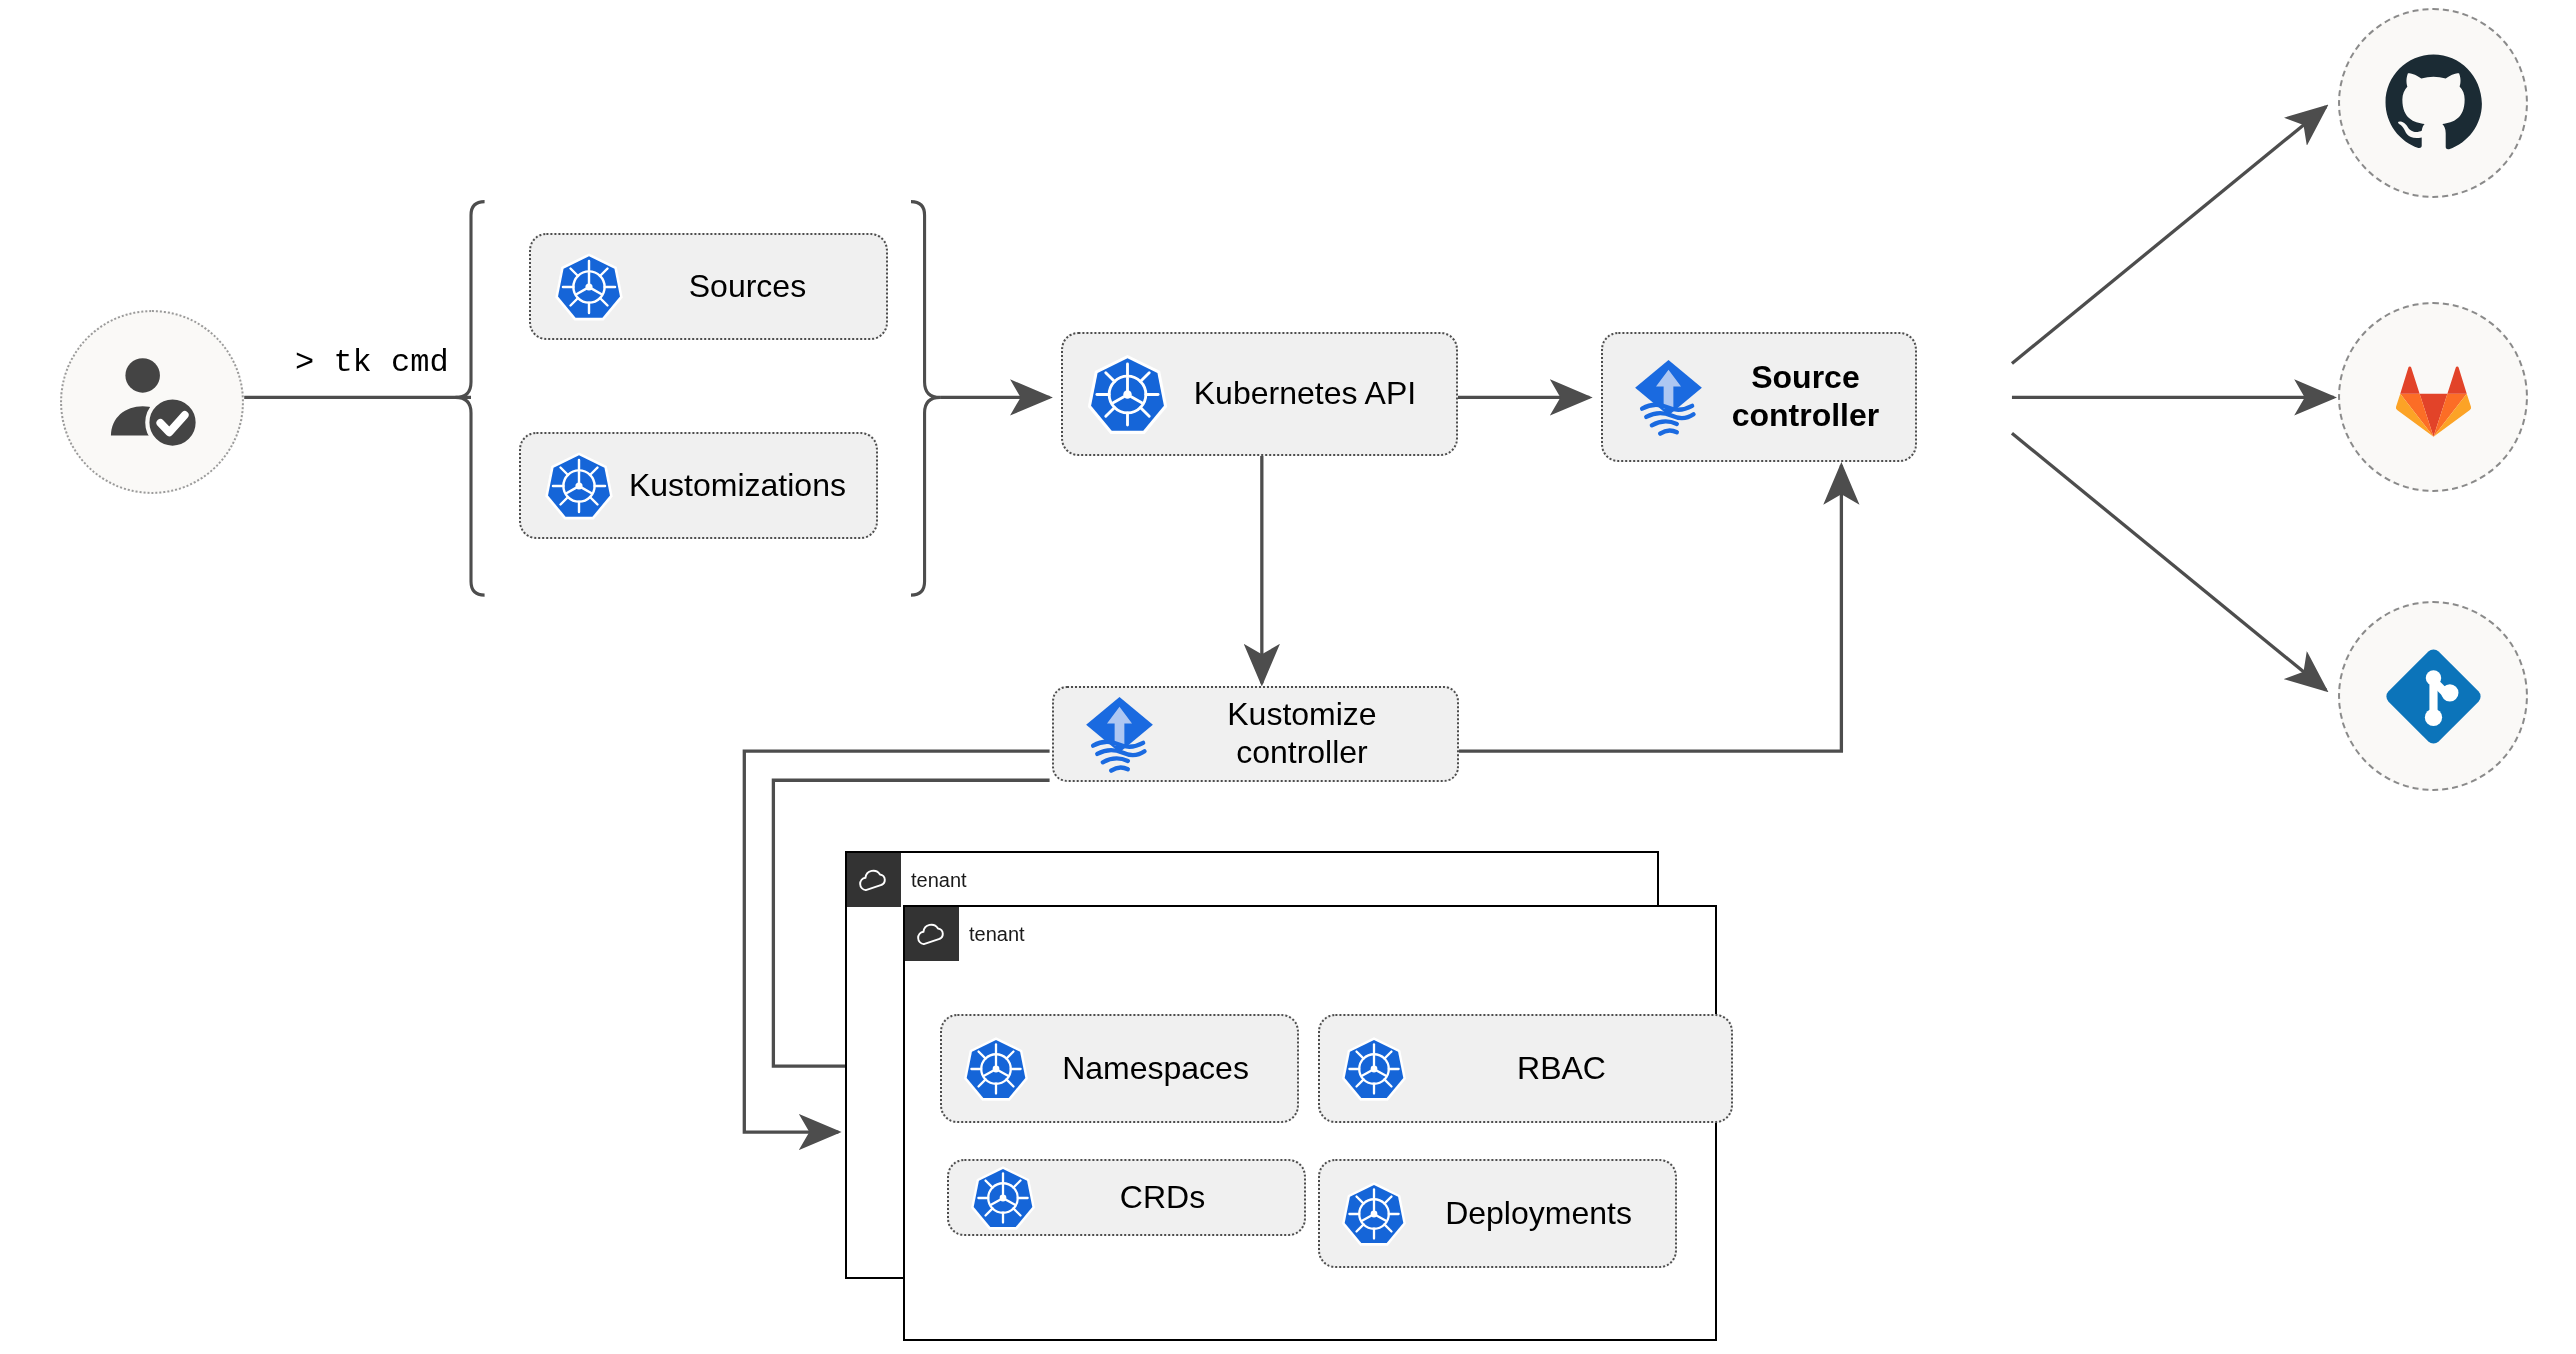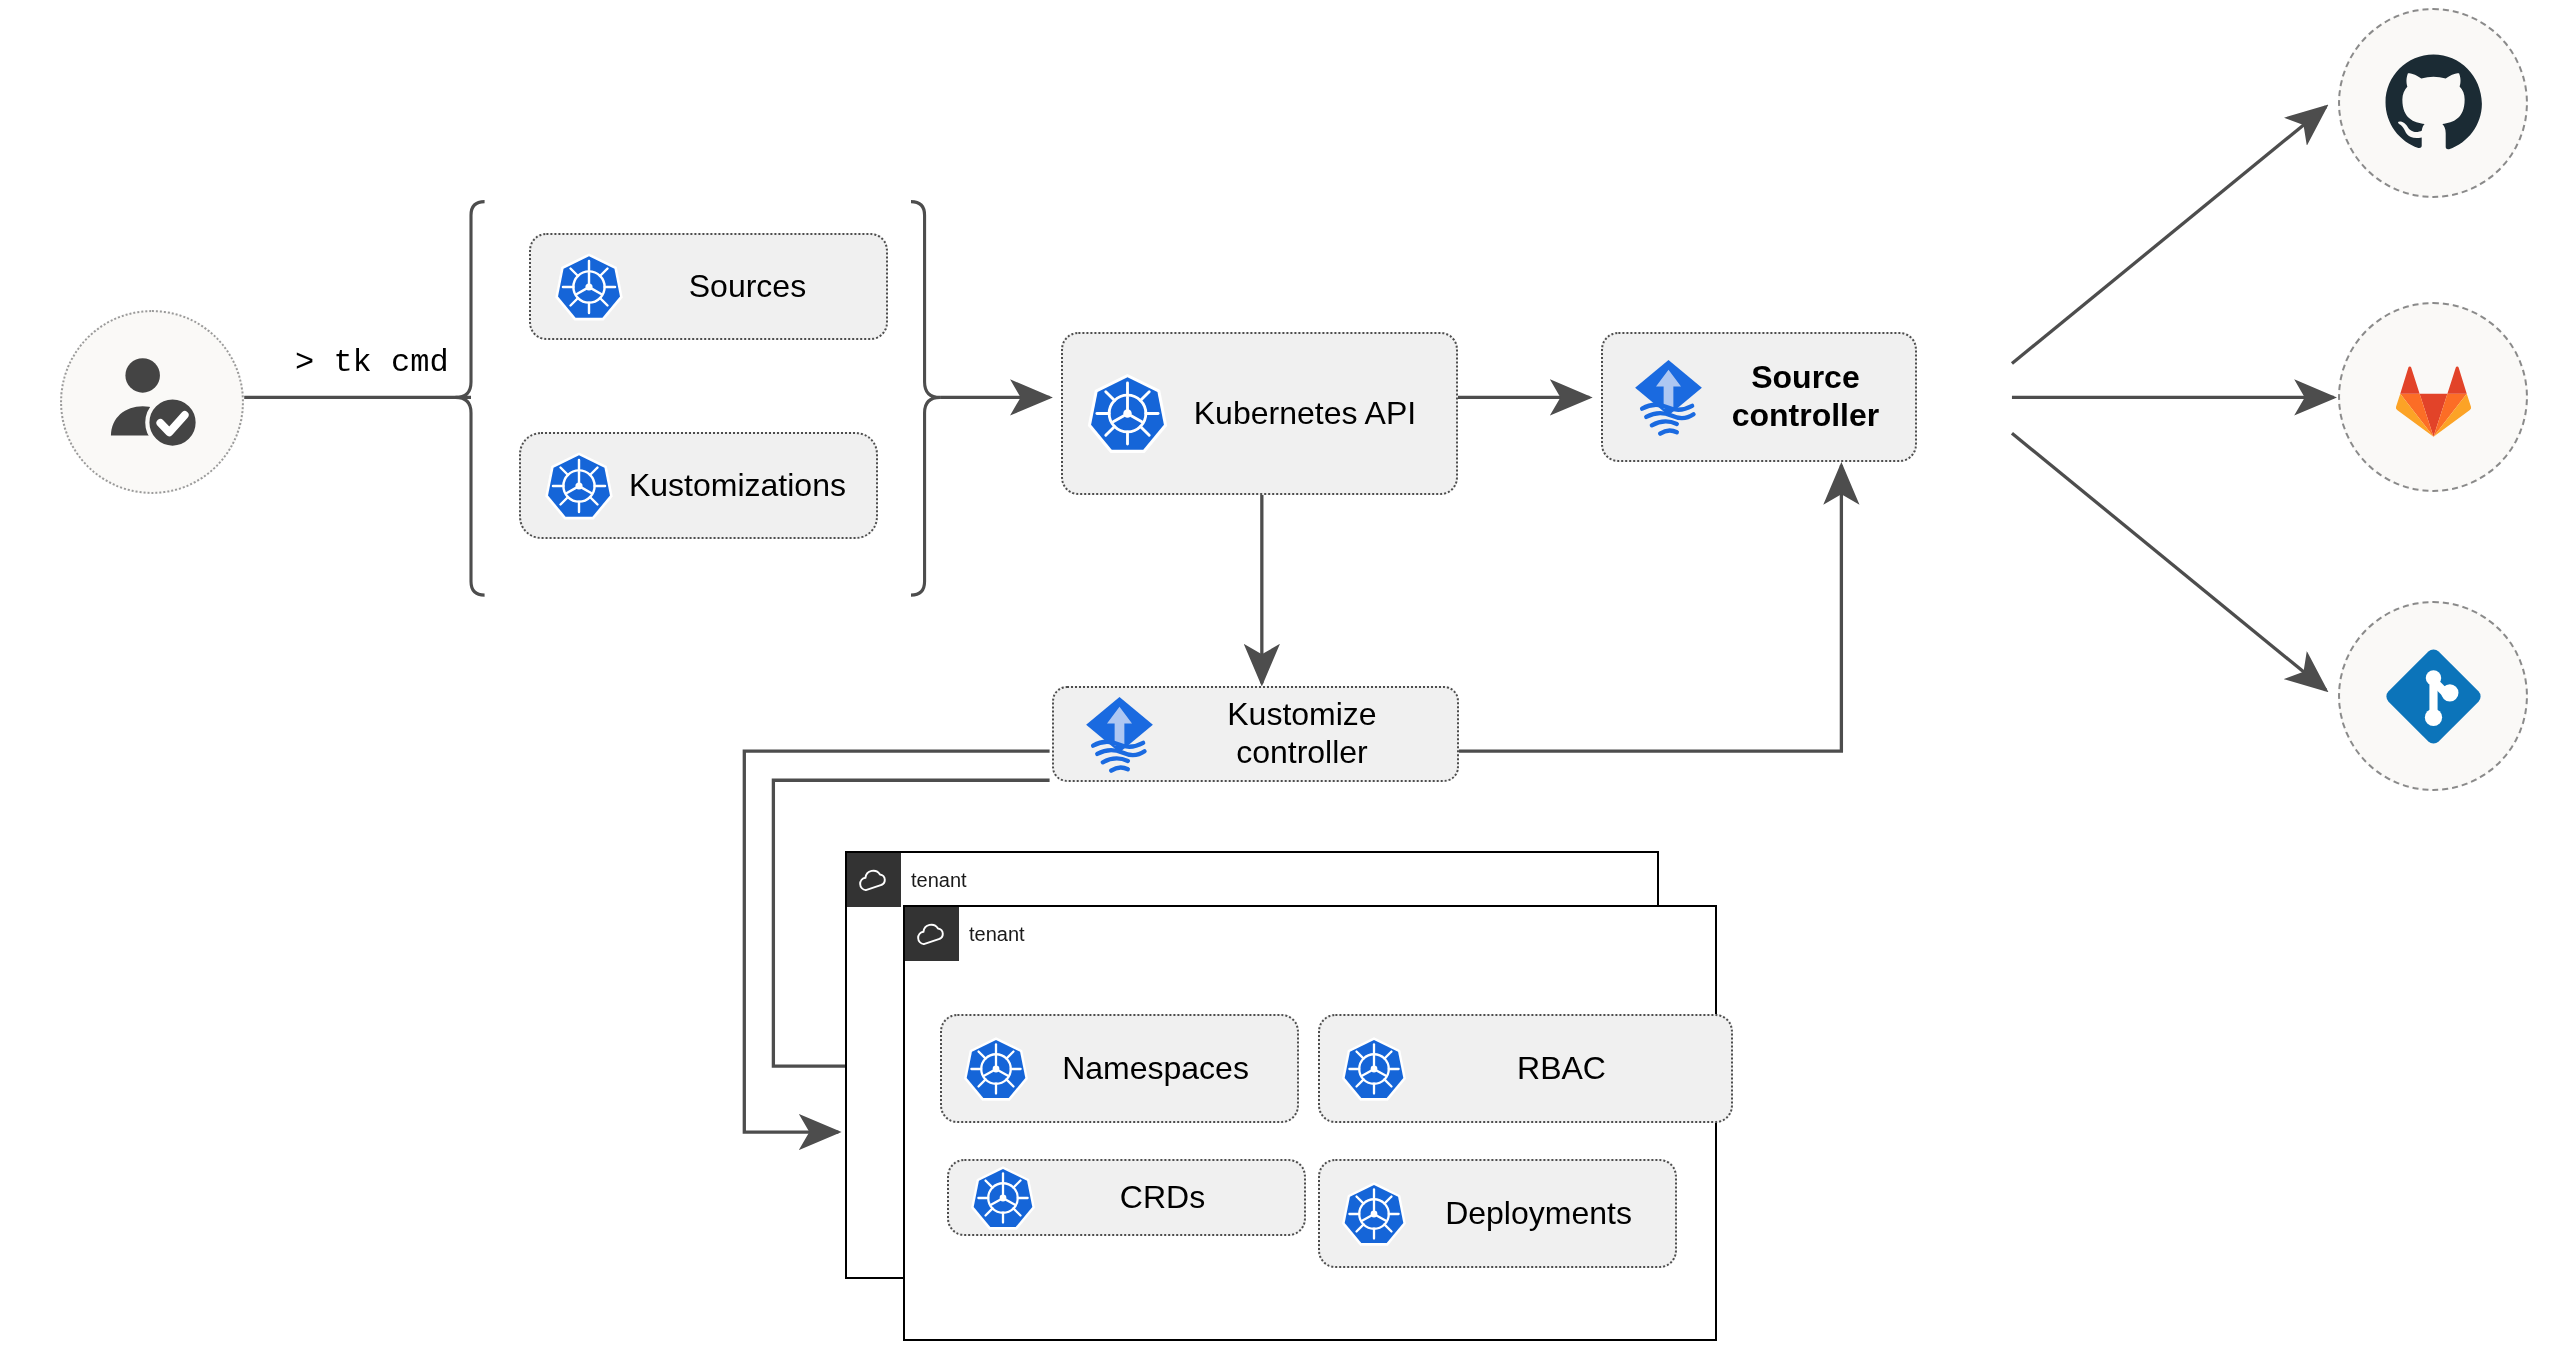--- a/index.html
+++ b/index.html
@@ -143,21 +143,21 @@
             <path d="M22.5 41.5 L16 48"></path>
           <path d="M32 28.9 L32 20"></path>
             <path d="M34.7 33.6 L42.5 38"></path>
           <path d="M29.3 33.6 L21.5 38"></path>
         </g>
       </svg>
     </span>
     <span class="label">Sources</span>
   </div>
 
-  <div class="card" style="left:519px; top:432px; width:359px; height:107px;border-radius:22px;">
+  <div class="card" style="left:519px; top:432px; width:359px; height:107px;">
     <span class="ico">
       <svg width="74" height="74" viewBox="0 0 64 64" style="margin-left:21.3px;display:block">
         <path d="M32 3 L56 14.8 L61.2 41 L44.6 61 L19.4 61 L2.8 41 L8 14.8 Z" fill="#fff"></path>
         <path d="M32 5.4 L54 16.2 L58.8 40.2 L43.6 58.6 L20.4 58.6 L5.2 40.2 L10 16.2 Z" fill="#1565d8"></path>
         <g stroke="#fff" stroke-width="2.1" fill="none" stroke-linecap="round">
           <circle cx="32" cy="32" r="13.5"></circle>
           <circle cx="32" cy="32" r="3.1" fill="#fff" stroke="none"></circle>
           <path d="M32 18.5 L32 9.5"></path>
             <path d="M32 45.5 L32 54.5"></path>
           <path d="M18.5 32 L9.5 32"></path>
@@ -168,21 +168,21 @@
             <path d="M22.5 41.5 L16 48"></path>
           <path d="M32 28.9 L32 20"></path>
             <path d="M34.7 33.6 L42.5 38"></path>
           <path d="M29.3 33.6 L21.5 38"></path>
         </g>
       </svg>
     </span>
     <span class="label">Kustomizations</span>
   </div>
 
-  <div class="card" style="left:1061px; top:332px; width:397px; height:163px;">
+  <div class="card" style="left:1061px; top:332px; width:397px; height:124px;">
     <span class="ico">
       <svg width="87" height="87" viewBox="0 0 64 64" style="margin-left:21.3px;display:block">
         <path d="M32 3 L56 14.8 L61.2 41 L44.6 61 L19.4 61 L2.8 41 L8 14.8 Z" fill="#fff"></path>
         <path d="M32 5.4 L54 16.2 L58.8 40.2 L43.6 58.6 L20.4 58.6 L5.2 40.2 L10 16.2 Z" fill="#1565d8"></path>
         <g stroke="#fff" stroke-width="2.1" fill="none" stroke-linecap="round">
           <circle cx="32" cy="32" r="13.5"></circle>
           <circle cx="32" cy="32" r="3.1" fill="#fff" stroke="none"></circle>
           <path d="M32 18.5 L32 9.5"></path>
             <path d="M32 45.5 L32 54.5"></path>
           <path d="M18.5 32 L9.5 32"></path>

